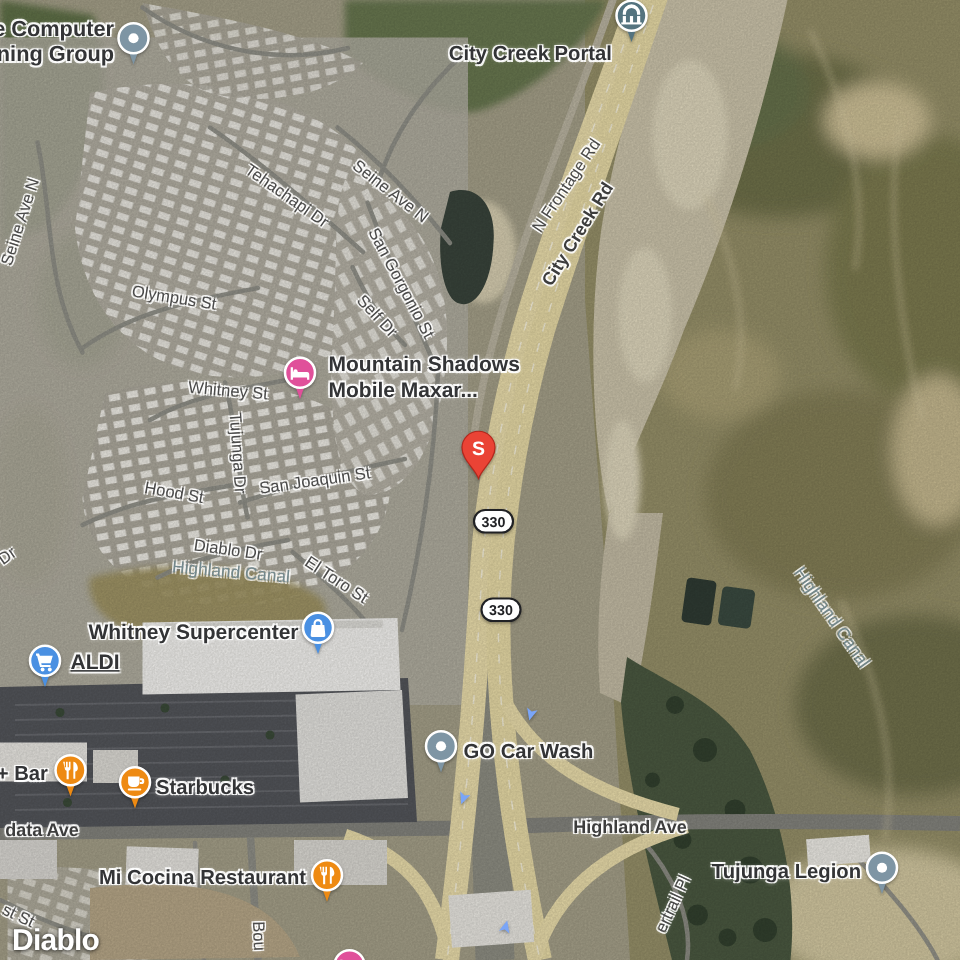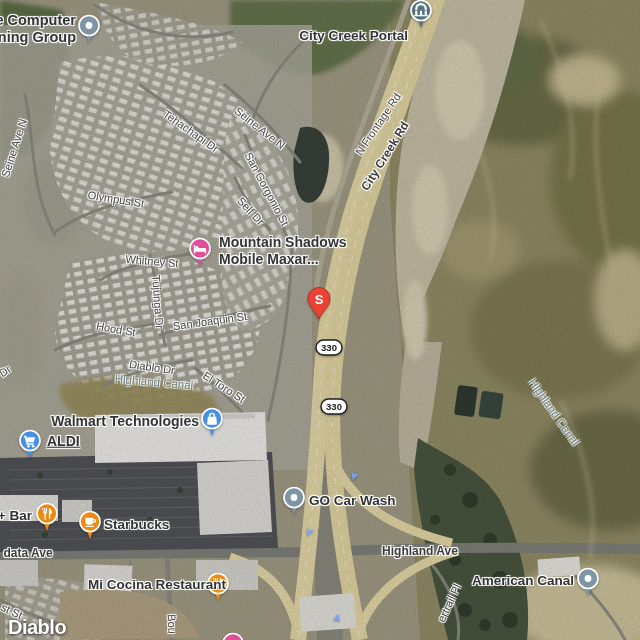--- a/index.html
+++ b/index.html
@@ -274,21 +274,21 @@
     <circle cx="13" cy="11.5" r="10" fill="#4a90e2" stroke="#fff" stroke-width="1.7"></circle>
     <g transform="translate(13,11.5)">
             <g>
               <path d="M-4.2,-1.8 h8.4 l0.7,6.8 a1.1,1.1 0 0 1 -1.1,1.2 h-7.6 a1.1,1.1 0 0 1 -1.1,-1.2 z" fill="#fff"></path>
               <path d="M-2.3,-1.4 v-1.4 a2.3,2.3 0 0 1 4.6,0 v1.4" fill="none" stroke="#fff" stroke-width="1.4"></path>
             </g>
           </g>
         </svg>
       </div>
       <div class="poi" style="font-size: 14px; left: 199px; top: 421px; text-align: right; transform: translate(-100%, -50%);">
-        <div>Walmart Technologies</div>
+        <div>Whitney Supercenter</div>
       </div>
       <div class="icon" style="left: 17px; top: 428.5px;">
         <svg width="26" height="32" viewBox="0 0 26 32" xmlns="http://www.w3.org/2000/svg">
     <path d="M9.2,18.5 L13,29 L16.8,18.5 Z" fill="#4a90e2"></path>
     <circle cx="13" cy="11.5" r="10" fill="#4a90e2" stroke="#fff" stroke-width="1.7"></circle>
     <g transform="translate(13,11.5)">
             <g fill="#fff">
               <path d="M-6,-4.8 h2 l0.6,1.5 h8.6 l-1.5,5 h-6.2 l0.3,1.1 h5.9 v1.4 h-7 l-2,-7.5 h-0.7 z"></path>
               <circle cx="-1.6" cy="5.8" r="1.3"></circle>
               <circle cx="3.2" cy="5.8" r="1.3"></circle>
@@ -335,21 +335,21 @@
     <path d="M9.2,18.5 L13,29 L16.8,18.5 Z" fill="#ee8a12"></path>
     <circle cx="13" cy="11.5" r="10" fill="#ee8a12" stroke="#fff" stroke-width="1.7"></circle>
     <g transform="translate(13,11.5)">
             <g fill="#fff">
               <path d="M-4.9,-5.6 h1.1 v3.6 h0.8 v-3.6 h1.1 v3.6 h0.8 v-3.6 h1.1 v4.4 a1.5,1.5 0 0 1 -1.2,1.47 v5.7 h-1.4 v-5.7 a1.5,1.5 0 0 1 -1.2,-1.47 z"></path>
               <path d="M1.9,-5.6 c2,0.3 3,2.6 3,4.3 0,1.3 -0.8,2 -1.7,2.2 v4.7 h-1.3 z"></path>
             </g>
           </g>
         </svg>
       </div>
-      <div class="poi" style="font-size: 13.5px; left: 204px; top: 585px; text-align: right; transform: translate(-100%, -50%); margin-left: 22px;">
+      <div class="poi" style="font-size: 13.5px; left: 204px; top: 585px; text-align: right; transform: translate(-100%, -50%);">
         <div>Mi Cocina Restaurant</div>
       </div>
       <div class="icon" style="left: 281px; top: 485.5px;">
         <svg width="26" height="32" viewBox="0 0 26 32" xmlns="http://www.w3.org/2000/svg">
     <path d="M9.2,18.5 L13,29 L16.8,18.5 Z" fill="#7e95a4"></path>
     <circle cx="13" cy="11.5" r="10" fill="#7e95a4" stroke="#fff" stroke-width="1.7"></circle>
     <g transform="translate(13,11.5)">
             <circle r="3.4" fill="#fff"></circle>
           </g>
         </svg>
@@ -360,21 +360,21 @@
       <div class="icon" style="left: 575px; top: 566.5px;">
         <svg width="26" height="32" viewBox="0 0 26 32" xmlns="http://www.w3.org/2000/svg">
     <path d="M9.2,18.5 L13,29 L16.8,18.5 Z" fill="#7e95a4"></path>
     <circle cx="13" cy="11.5" r="10" fill="#7e95a4" stroke="#fff" stroke-width="1.7"></circle>
     <g transform="translate(13,11.5)">
             <circle r="3.4" fill="#fff"></circle>
           </g>
         </svg>
       </div>
       <div class="poi" style="font-size: 13.5px; left: 574px; top: 581px; text-align: right; transform: translate(-100%, -50%);">
-        <div>American Canal</div>
+        <div>Tujunga Legion</div>
       </div>
       <div class="icon" style="left: 220px; top: 631.5px;">
         <svg width="26" height="32" viewBox="0 0 26 32" xmlns="http://www.w3.org/2000/svg">
     <path d="M9.2,18.5 L13,29 L16.8,18.5 Z" fill="#e0509a"></path>
     <circle cx="13" cy="11.5" r="10" fill="#e0509a" stroke="#fff" stroke-width="1.7"></circle>
     <g transform="translate(13,11.5)">
             <g fill="#fff">
               <path d="M-6.2,-3.6 h1.5 v3.1 h9.4 c1,0 1.5,0.9 1.5,1.8 v3.4 h-1.5 v-1.5 h-9.4 v1.5 h-1.5 z"></path>
               <circle cx="-3" cy="-1" r="1.4"></circle>
             </g>

